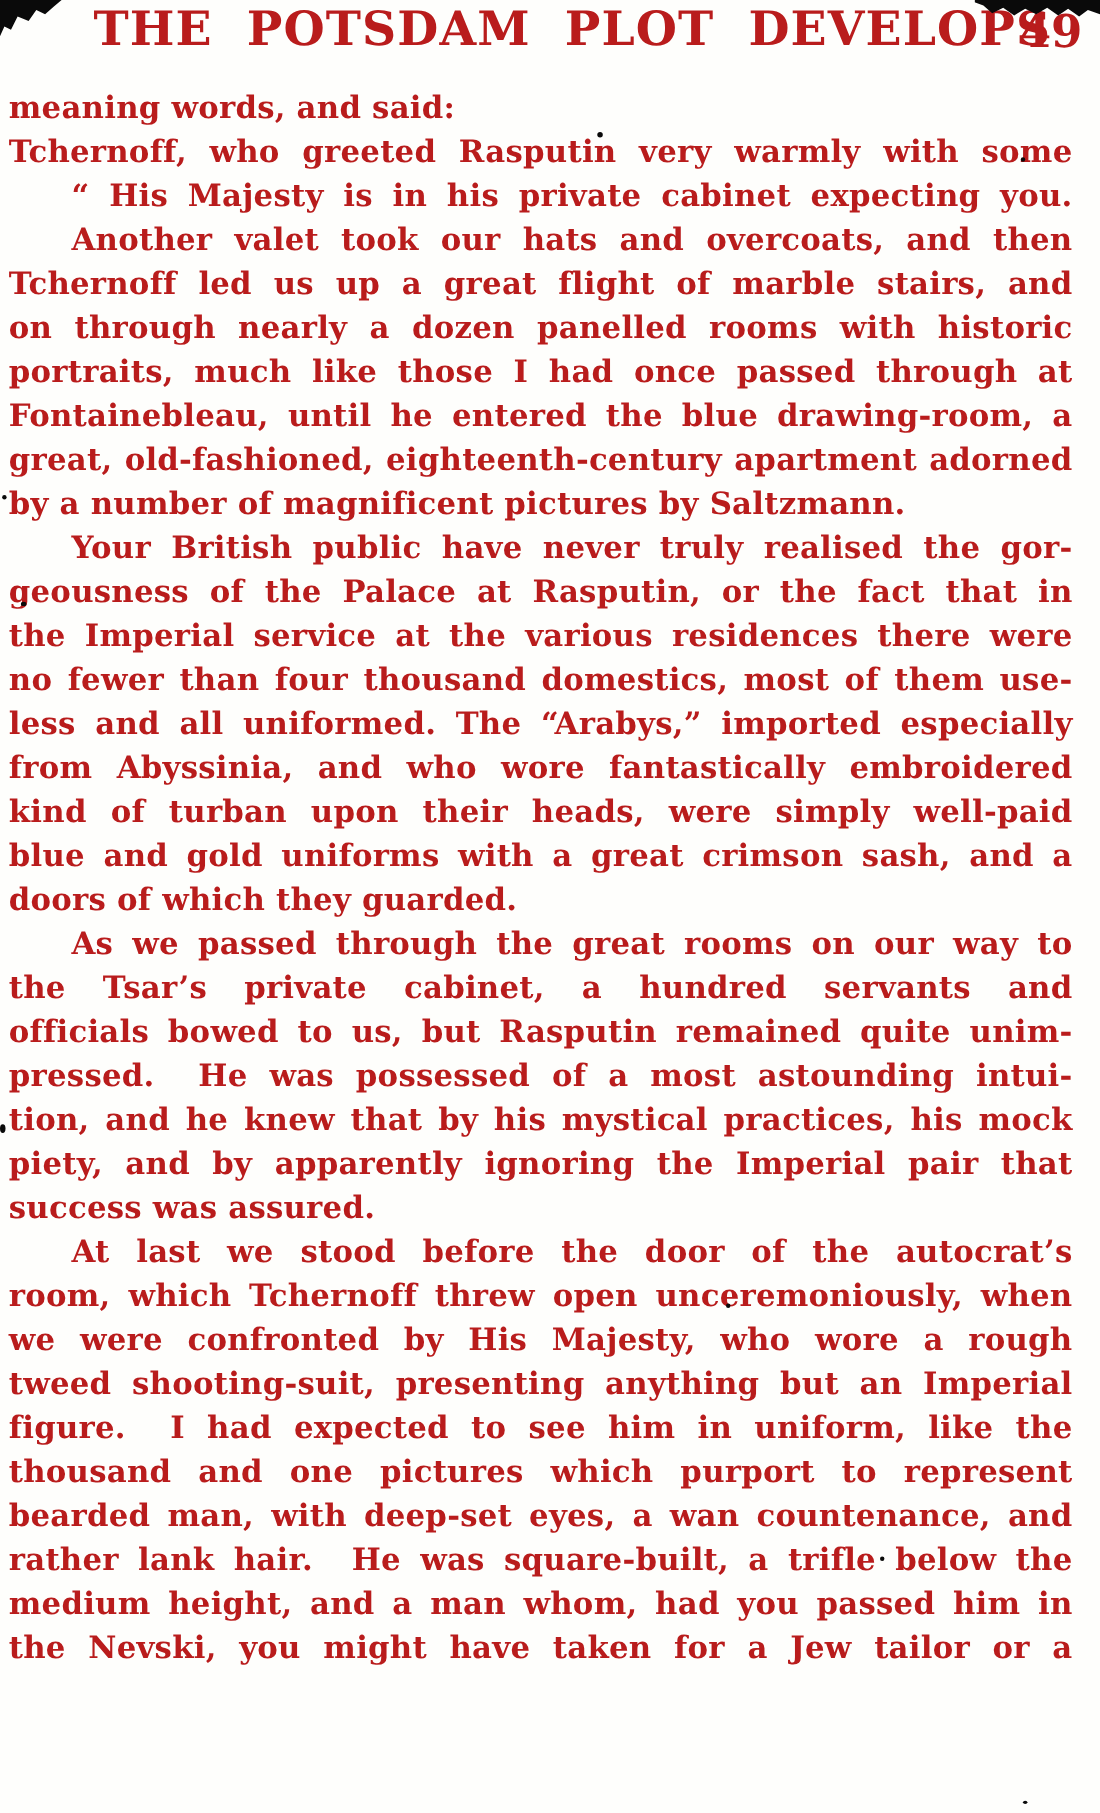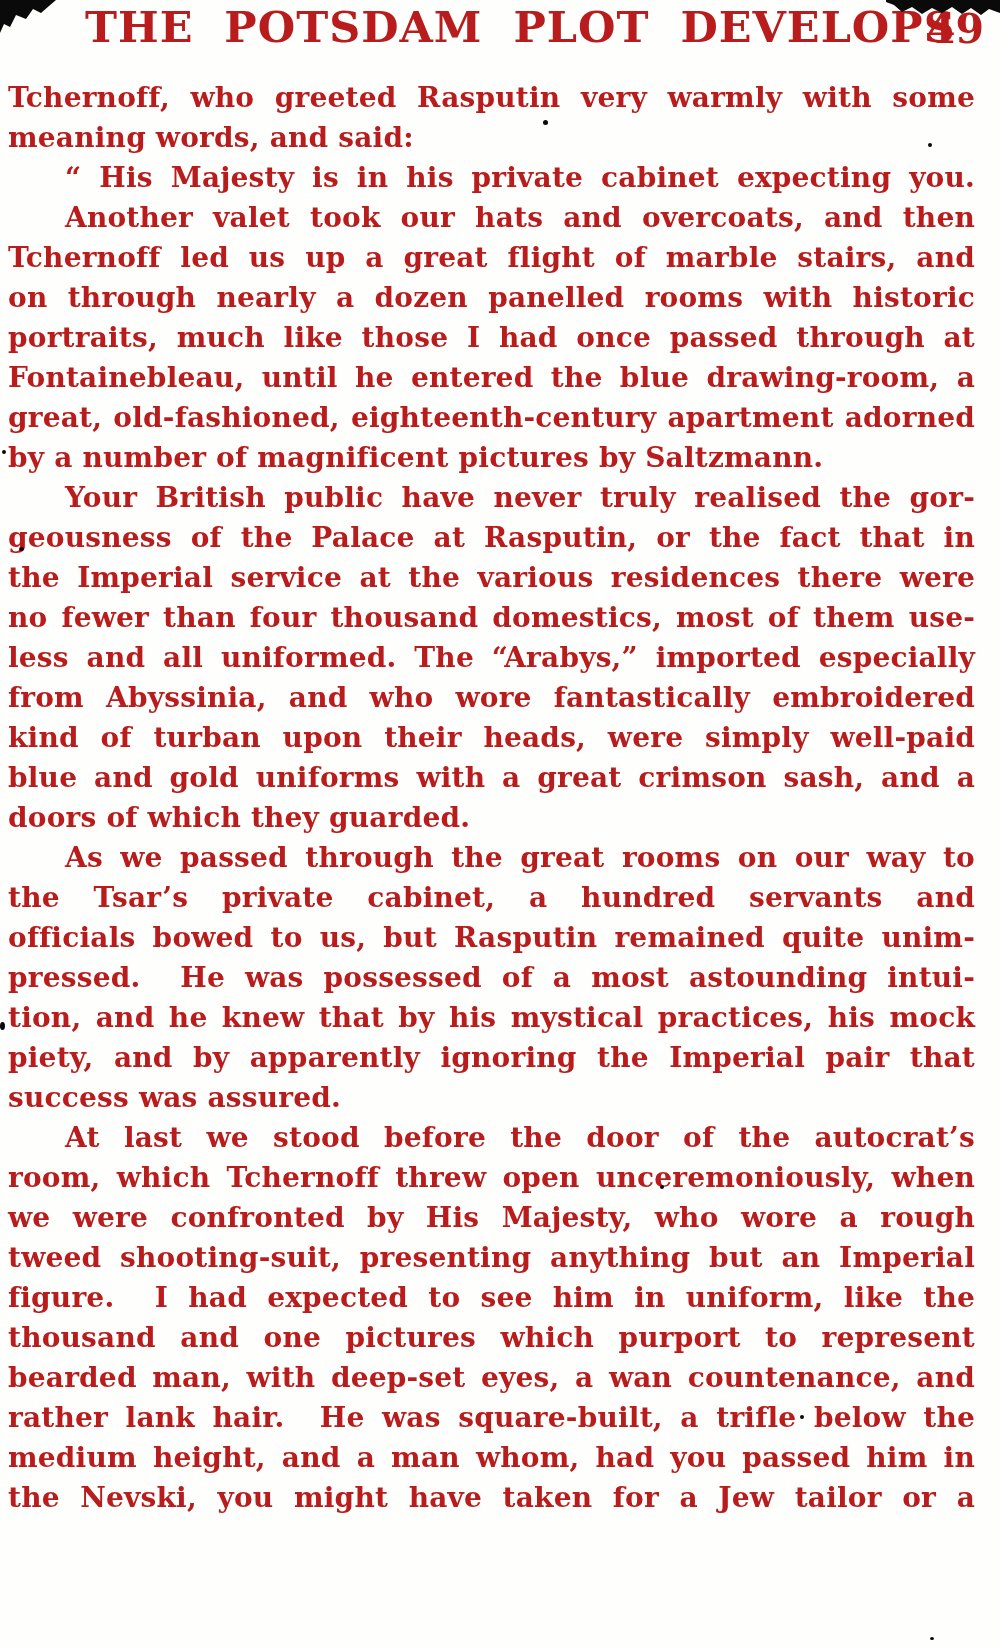--- a/index.html
+++ b/index.html
@@ -66,22 +66,22 @@
   <svg class="smudge smudge-tl" width="58" height="36" viewBox="0 0 58 36">
     <polygon fill="#0a0a0a" points="0,0 56,0 49,6 41,13 33,9 26,19 16,15 10,27 4,24 0,33"></polygon>
     <rect x="50" y="44" width="0" height="0" fill="#0a0a0a"></rect>
   </svg>
 
   <svg class="smudge smudge-tr" width="114" height="20" viewBox="0 0 114 20">
     <polygon fill="#0a0a0a" points="0,2 8,5 16,12 26,7 36,14 46,8 56,13 66,7 76,14 85,8 95,15 103,9 114,13 114,0 0,0"></polygon>
   </svg>
 
   <div class="body-text">
+      <div class="line nojust">meaning words, and said:</div>
       <div class="line">Tchernoff, who greeted Rasputin very warmly with some</div>
-      <div class="line nojust">meaning words, and said:</div>
       <div class="line indent">“ His Majesty is in his private cabinet expecting you.</div>
       <div class="line indent">Another valet took our hats and overcoats, and then</div>
       <div class="line">Tchernoff led us up a great flight of marble stairs, and</div>
       <div class="line">on through nearly a dozen panelled rooms with historic</div>
       <div class="line">portraits, much like those I had once passed through at</div>
       <div class="line">Fontainebleau, until he entered the blue drawing-room, a</div>
       <div class="line">great, old-fashioned, eighteenth-century apartment adorned</div>
       <div class="line nojust">by a number of magnificent pictures by Saltzmann.</div>
       <div class="line indent">Your British public have never truly realised the gor-</div>
       <div class="line">geousness of the Palace at Rasputin, or the fact that in</div>

